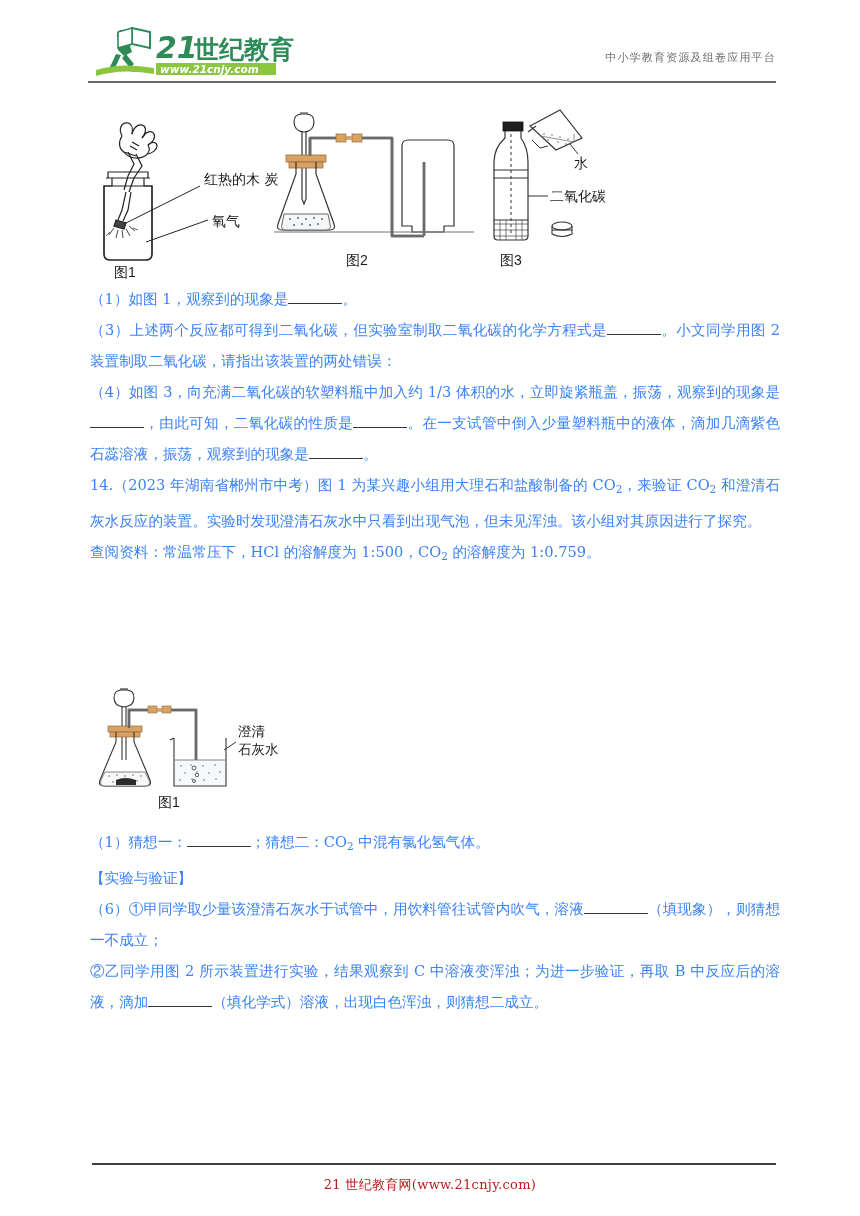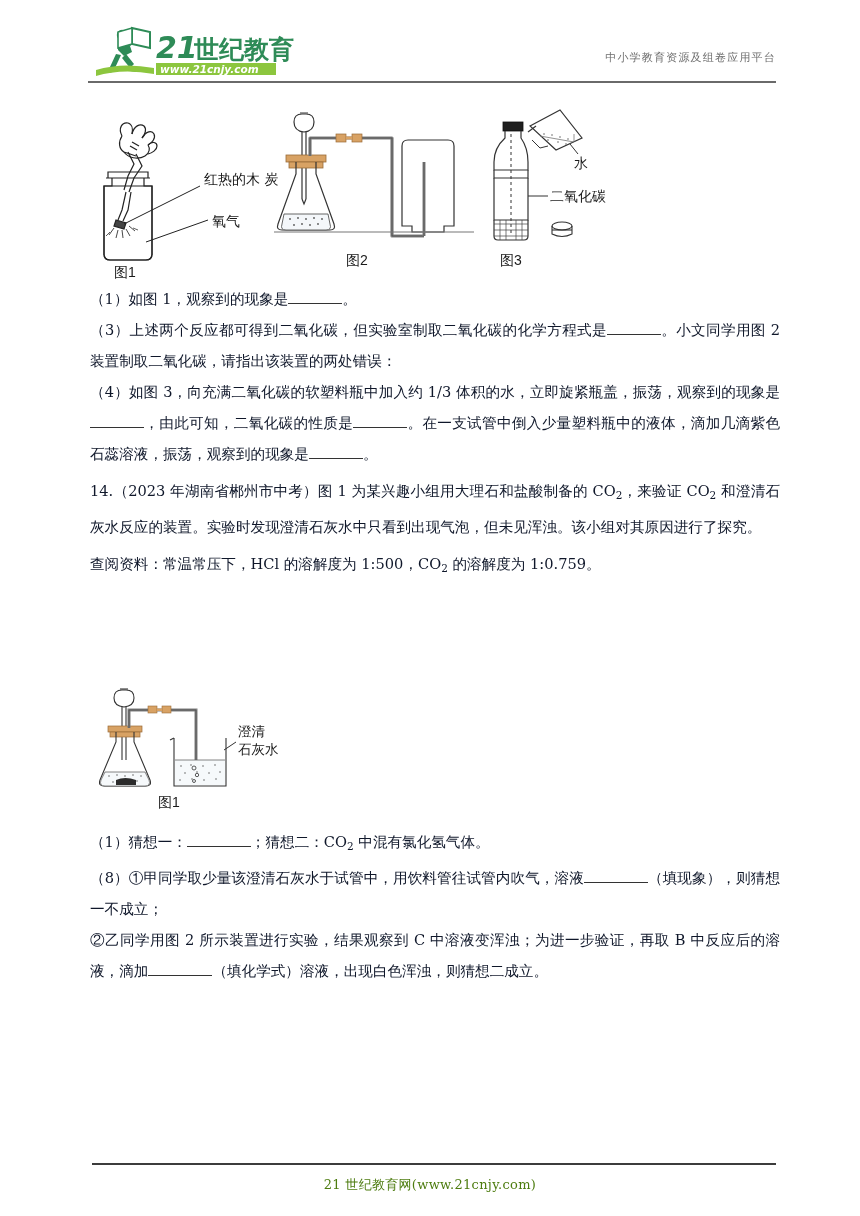--- a/index.html
+++ b/index.html
@@ -83,23 +83,23 @@
     left: 90px;
     top: 283px;
     width: 690px;
   }
   p.para {
     margin: 0 0 0 0;
     font-size: 14.6px;
     line-height: 31px;
     text-align: justify;
     text-justify: inter-ideograph;
-    color: #0f172a;
-  }
-  p.para.gap { margin-top: 6px; }
+    color: #3b82f6;
+  }
+  p.para.gap { }
   .fill {
     display: inline-block;
     border-bottom: 1px solid #333;
     vertical-align: baseline;
   }
   .fill-m { width: 54px; }
   .fill-l { width: 64px; }
   sub {
     font-size: 0.72em;
     vertical-align: -0.25em;
@@ -125,21 +125,21 @@
     background: #3c3c3c;
   }
   .footer-text {
     position: absolute;
     left: 0;
     top: 1176px;
     width: 860px;
     text-align: center;
     font-family: "DejaVu Serif", "Liberation Serif", serif;
     font-size: 13px;
-    color: #4d7c0f;
+    color: #b91c1c;
     letter-spacing: 0.3px;
   }
 </style>
 </head>
 <body>
 
 <div class="page">
 
   <div class="header">
 
@@ -438,22 +438,23 @@
       </svg>
       <div class="fig-caption" style="left:62px; top:106px;">图1</div>
     </div>
   </div>
 
   <div class="body-text" style="top:826px;">
 
 
     <p class="para"><span>（1）猜想一：</span><span class="fill fill-l"></span><span>；猜想二：CO</span><sub>2</sub><span> 中混有氯化氢气体。</span></p>
 
-
-    <p class="para"><span>（8）①甲同学取少量该澄清石灰水于试管中，用饮料管往试管内吹气，溶液</span><span class="fill fill-l"></span><span>（填现象），则猜想一不成立；</span></p>
+    <p class="para">【实验与验证】</p>
+
+    <p class="para"><span>（6）①甲同学取少量该澄清石灰水于试管中，用饮料管往试管内吹气，溶液</span><span class="fill fill-l"></span><span>（填现象），则猜想一不成立；</span></p>
 
     <p class="para"><span>②乙同学用图 2 所示装置进行实验，结果观察到 C 中溶液变浑浊；为进一步验证，再取 B 中反应后的溶液，滴加</span><span class="fill fill-l"></span><span>（填化学式）溶液，出现白色浑浊，则猜想二成立。</span></p>
   </div>
 
   <div class="footer-rule"></div>
   <div class="footer-text">21 世纪教育网(www.21cnjy.com)</div>
 
 </div>
 
 </body></html>

